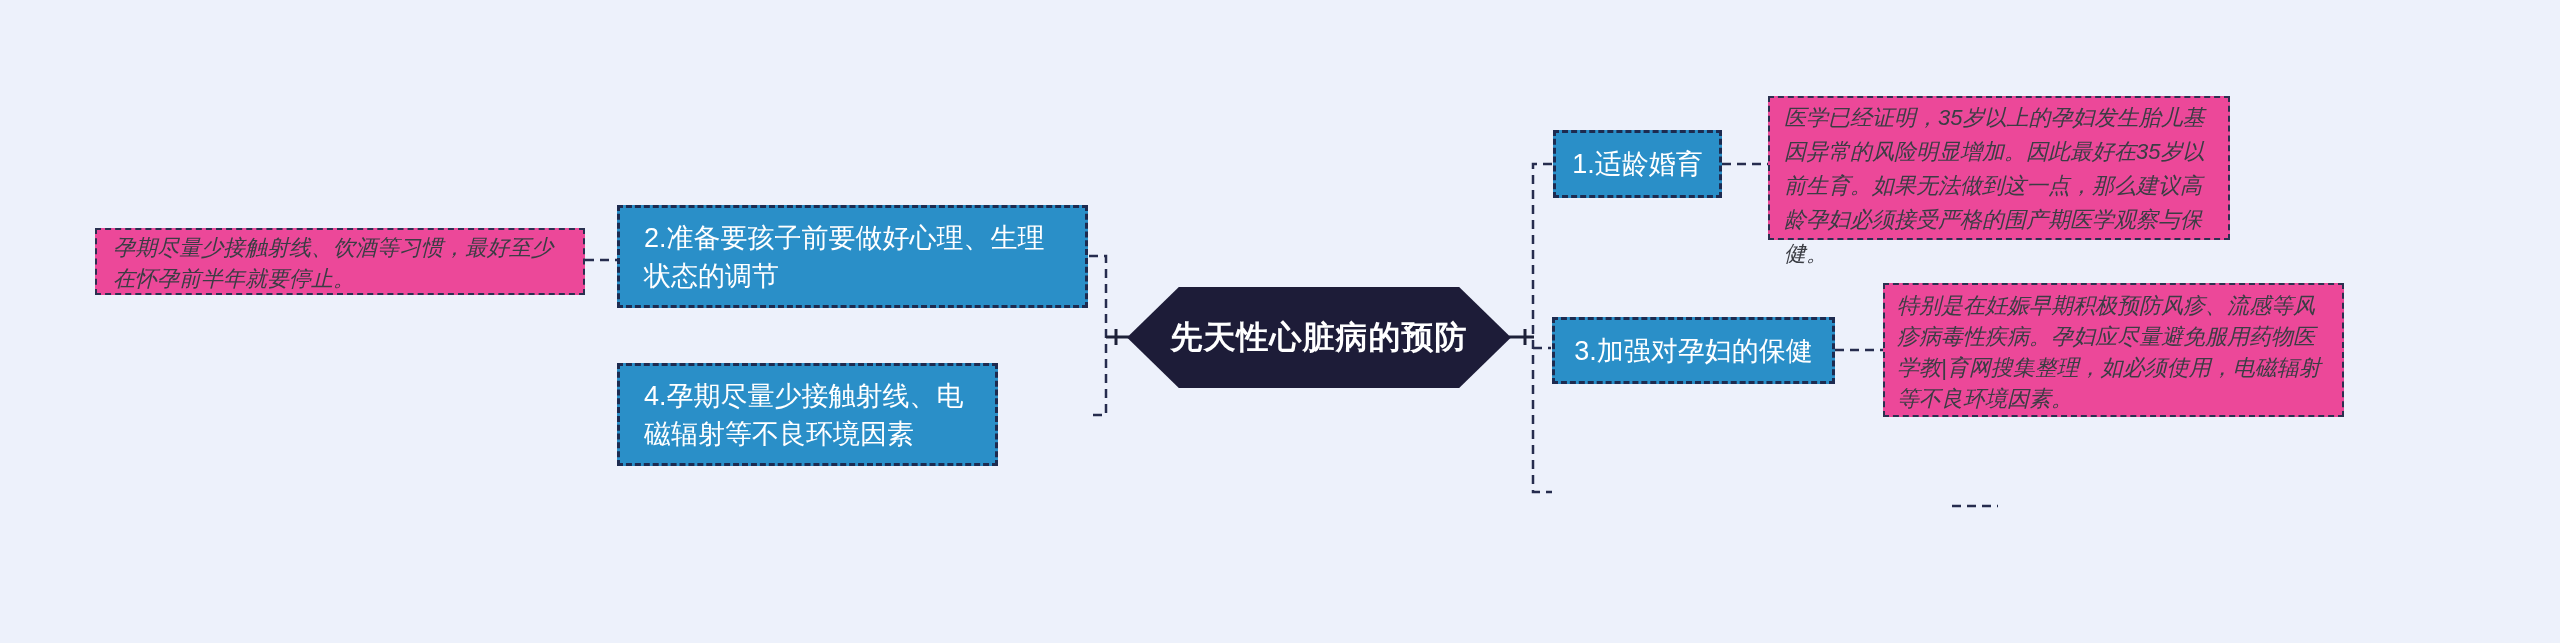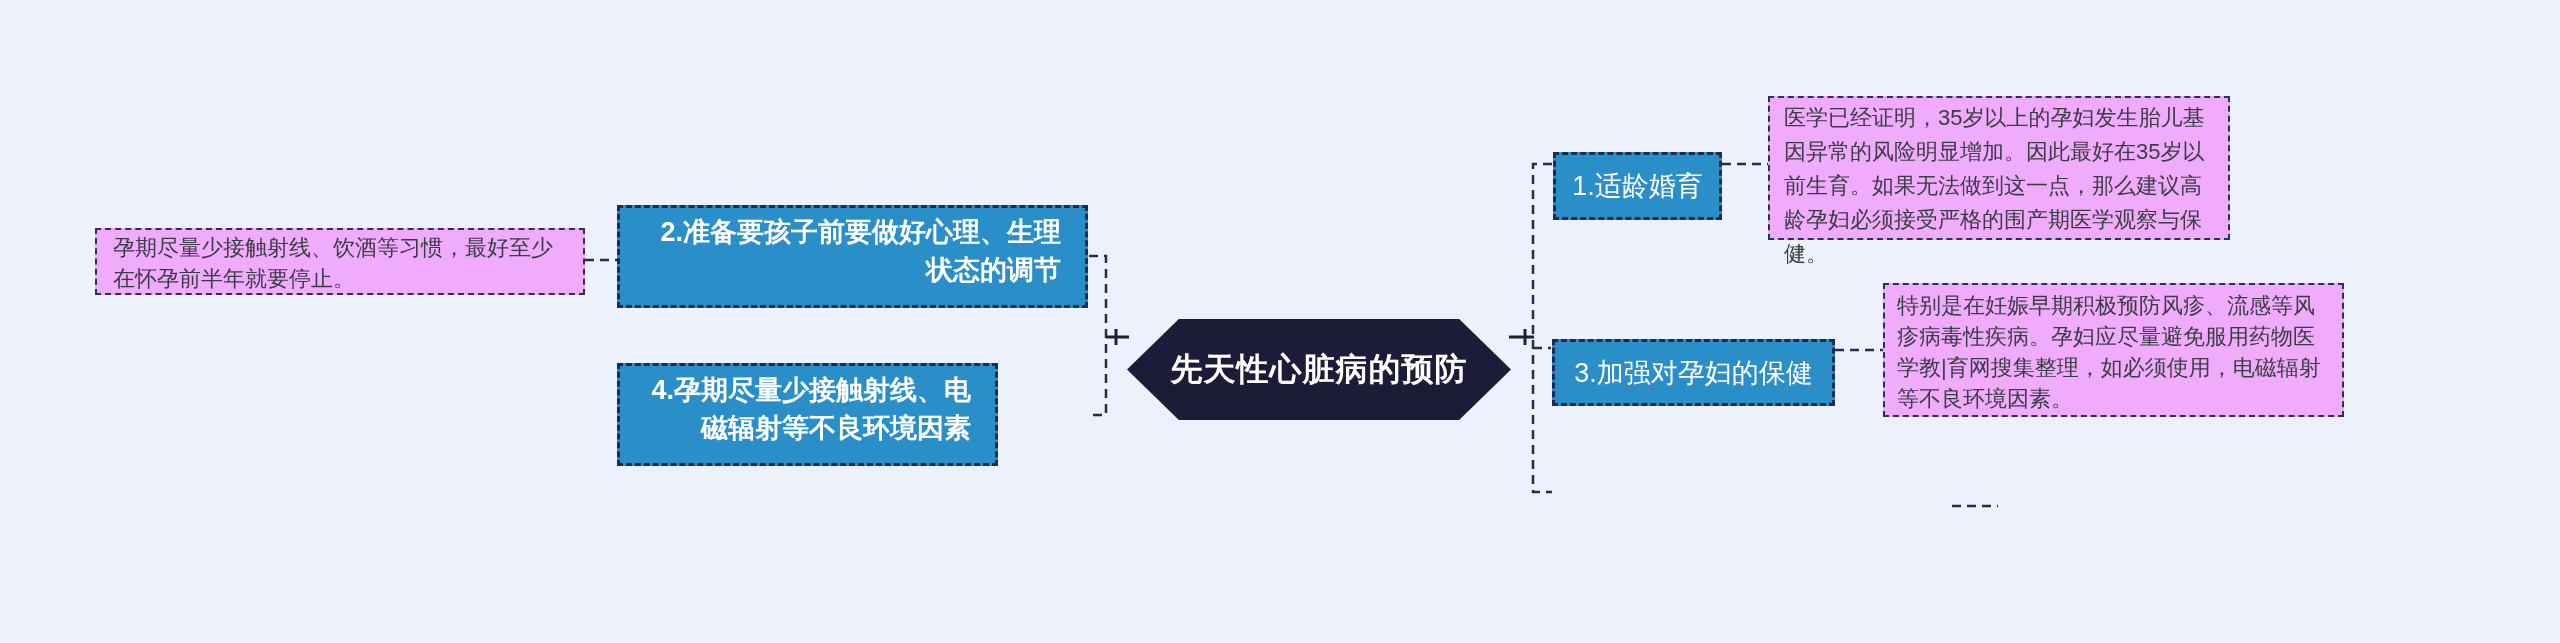--- a/index.html
+++ b/index.html
@@ -9,68 +9,66 @@
     background:#edf1fb;
     overflow:hidden;
     font-family:"Liberation Sans", sans-serif;
   }
   .stage *{box-sizing:border-box;}
   .connectors{position:absolute;left:0;top:0;width:2560px;height:643px;}
 
   
   .note{
     position:absolute;
-    background:#f0abfc;
+    background:#ec4899;
     border:2px dashed #2b3150;
     color:#3b3d44;
     font-size:22px;
     line-height:31px;
+    font-style:italic;
   }
   .note-left   {left:95px;  top:228px; width:490px; height:67px;  padding:2px 16px;}
   .note-age    {left:1768px;top:96px;  width:462px; height:144px; padding:3px 14px; line-height:34px;}
   .note-health {left:1883px;top:283px; width:461px; height:134px; padding:5px 12px;}
   .note-altitude{left:1998px;top:467px;width:462px; height:78px;  padding:8px 12px;}
 
   
   .topic{
     position:absolute;
     background:#2a8fc8;
     border:3px dashed #1d2b50;
     color:#ffffff;
     font-size:27px;
   }
   .topic-left{
-    text-align:right;
-    padding:5px 24px 0 24px;
+    text-align:left;
+    padding:11px 24px 0 24px;
     line-height:38px;
-    font-weight:bold;
   }
   .topic-center{
     display:flex;align-items:center;justify-content:center;
     text-align:center;
-    margin-top:22px;
   }
   .topic-2{left:617px; top:205px; width:471px; height:103px;}
   .topic-4{left:617px; top:363px; width:381px; height:103px;}
   .topic-1{left:1553px;top:130px; width:169px; height:68px;}
   .topic-3{left:1552px;top:317px; width:283px; height:67px;}
   .topic-5{left:1553px;top:472px; width:399px; height:68px;}
 
   
   .center-hex{
     position:absolute;
     left:1127px;top:287px;width:384px;height:101px;
     background:#1d1c38;
     clip-path:polygon(0 50%, 13.5% 0, 86.5% 0, 100% 50%, 86.5% 100%, 13.5% 100%);
     display:flex;align-items:center;justify-content:center;
     color:#ffffff;
     font-size:32px;
     font-weight:bold;
     letter-spacing:1px;
-    margin-top:32px;
   }
 </style>
 </head>
 <body>
 
 <div class="stage">
 
   <svg class="connectors" viewBox="0 0 2560 643" xmlns="http://www.w3.org/2000/svg">
 
     <path d="M585 260 H617" fill="none" stroke="#262c4e" stroke-width="2.5" stroke-dasharray="9 6"></path>

